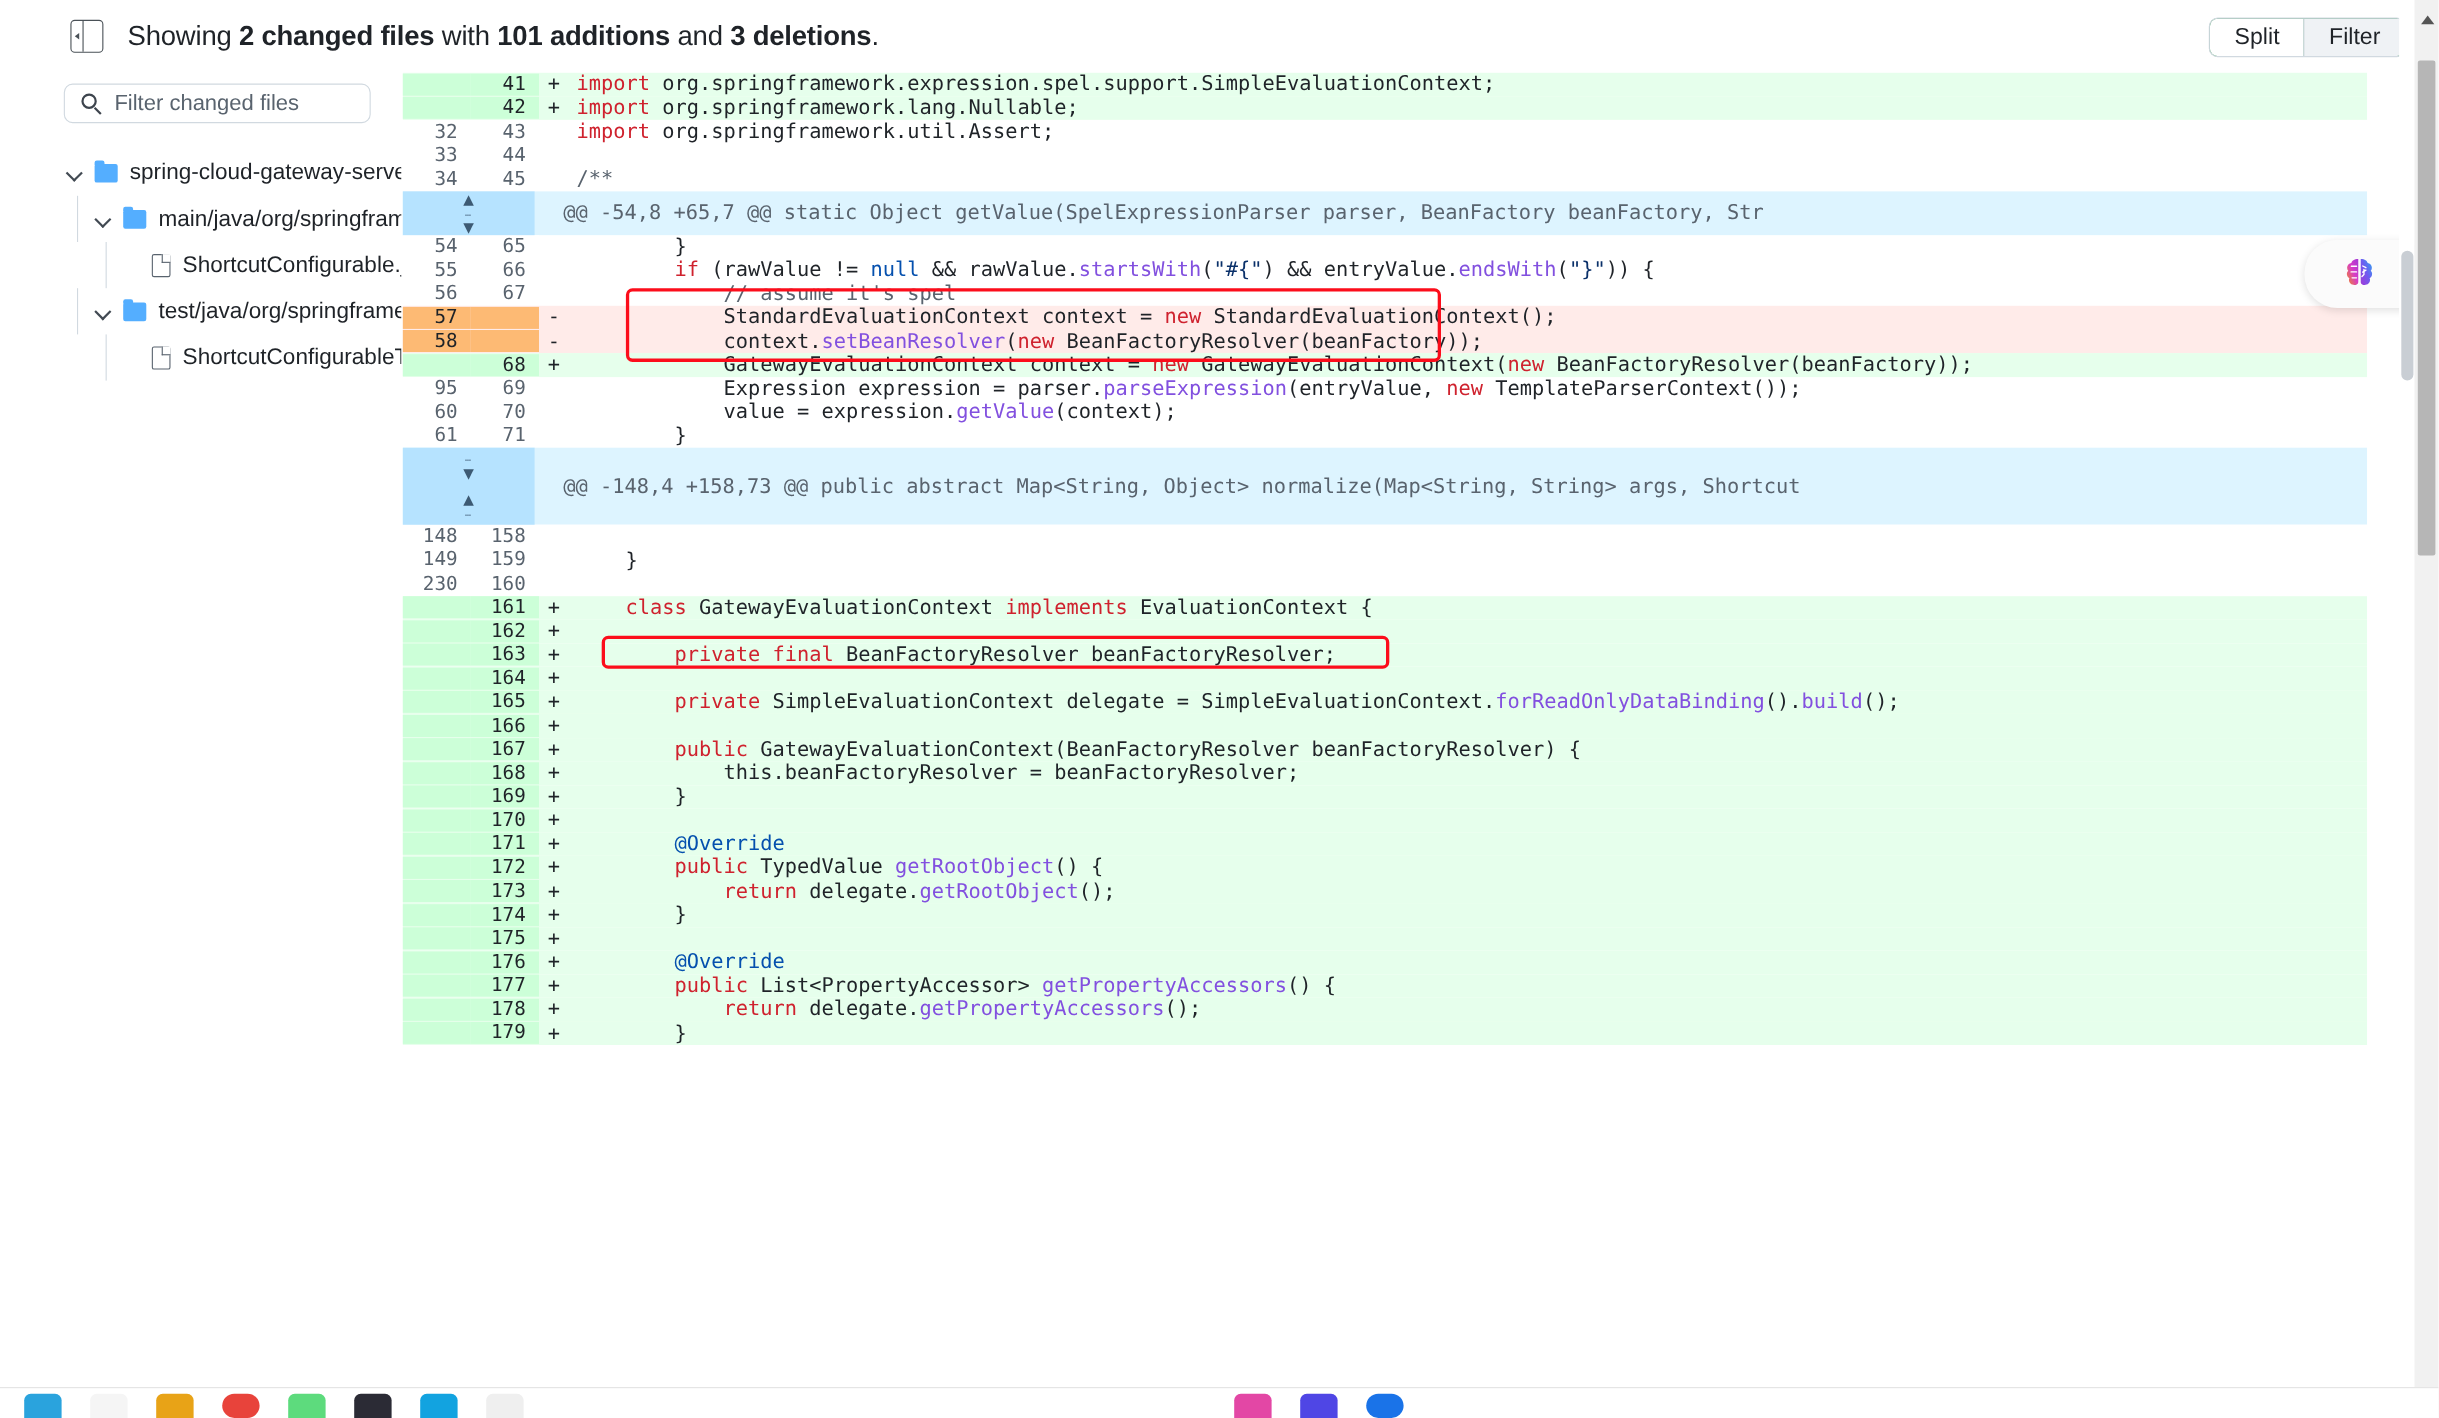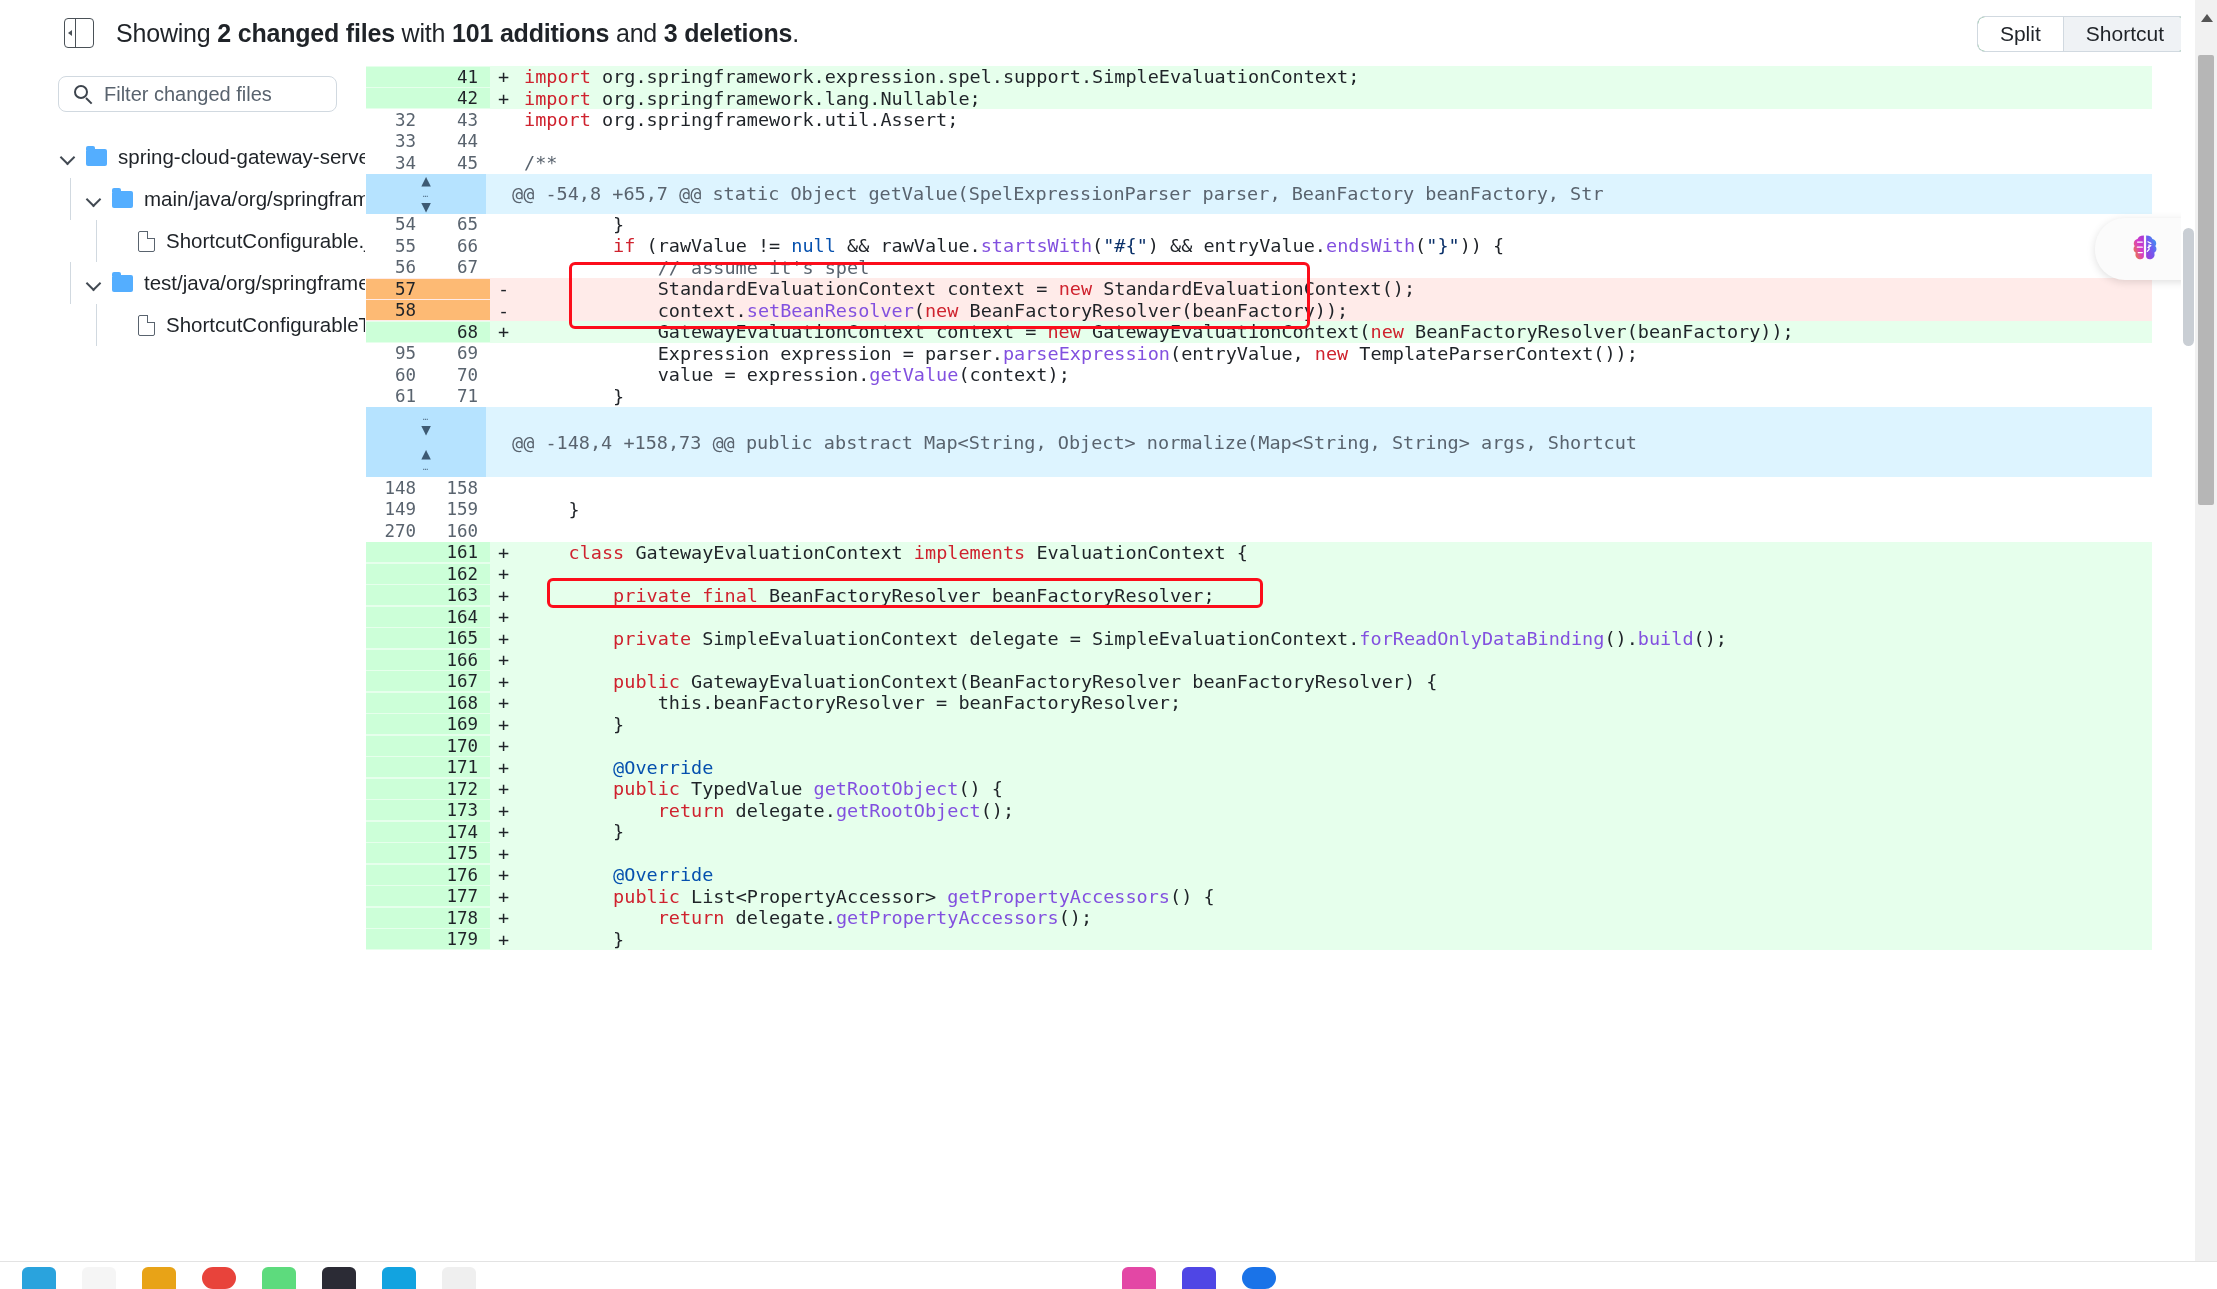--- a/index.html
+++ b/index.html
@@ -206,21 +206,21 @@
     <div class="sidebar-toggle">
       <div class="st-left">
         <div class="st-arrow"></div>
       </div>
     </div>
     <div class="showing-text">
       <span>Showing </span><b>2 changed files</b><span> with </span><b>101 additions</b><span> and </span><b>3 deletions</b><span>.</span>
     </div>
     <div class="view-toggle">
       <div class="vt-split">Split</div>
-      <div class="vt-unified">Shortcut</div>
+      <div class="vt-unified">Filter</div>
     </div>
   </div>
 
   <div class="sidebar">
     <div class="filter-box">
       <div class="magnifier">
         <div class="circ"></div>
           <div class="hnd"></div>
       </div>
       <div class="placeholder">Filter changed files</div>
@@ -276,21 +276,21 @@
       <div class="row r-ctx"><div class="gut-wrap"><div class="gut">56</div><div class="gut">67</div></div><div class="sign"></div><div class="code"><span class="cmt">            // assume it's spel</span></div></div>
       <div class="row r-del"><div class="gut-wrap"><div class="gut">57</div><div class="gut"></div></div><div class="sign">-</div><div class="code"><span>            StandardEvaluationContext context = </span><span class="kw">new</span><span> StandardEvaluationContext();</span></div></div>
       <div class="row r-del"><div class="gut-wrap"><div class="gut">58</div><div class="gut"></div></div><div class="sign">-</div><div class="code"><span>            context.</span><span class="fn">setBeanResolver</span><span>(</span><span class="kw">new</span><span> BeanFactoryResolver(beanFactory));</span></div></div>
       <div class="row r-add"><div class="gut-wrap"><div class="gut"></div><div class="gut">68</div></div><div class="sign">+</div><div class="code"><span>            GatewayEvaluationContext context = </span><span class="kw">new</span><span> GatewayEvaluationContext(</span><span class="kw">new</span><span> BeanFactoryResolver(beanFactory));</span></div></div>
       <div class="row r-ctx"><div class="gut-wrap"><div class="gut">95</div><div class="gut">69</div></div><div class="sign"></div><div class="code"><span>            Expression expression = parser.</span><span class="fn">parseExpression</span><span>(entryValue, </span><span class="kw">new</span><span> TemplateParserContext());</span></div></div>
       <div class="row r-ctx"><div class="gut-wrap"><div class="gut">60</div><div class="gut">70</div></div><div class="sign"></div><div class="code"><span>            value = expression.</span><span class="fn">getValue</span><span>(context);</span></div></div>
       <div class="row r-ctx"><div class="gut-wrap"><div class="gut">61</div><div class="gut">71</div></div><div class="sign"></div><div class="code"><span>        }</span></div></div>
       <div class="row hunk hunk2" style="height: 70px;"><div class="gut-exp" style="font-size: 12px;"><span class="dots">…</span><span class="arw">▼</span><span style="height:8px"></span><span class="arw">▲</span><span class="dots">…</span></div><div class="code">@@ -148,4 +158,73 @@ public abstract Map&lt;String, Object&gt; normalize(Map&lt;String, String&gt; args, Shortcut</div></div>
       <div class="row r-ctx"><div class="gut-wrap"><div class="gut">148</div><div class="gut">158</div></div><div class="sign"></div><div class="code"><span></span></div></div>
       <div class="row r-ctx"><div class="gut-wrap"><div class="gut">149</div><div class="gut">159</div></div><div class="sign"></div><div class="code"><span>    }</span></div></div>
-      <div class="row r-ctx"><div class="gut-wrap"><div class="gut">270</div><div class="gut">160</div></div><div class="sign"></div><div class="code"><span></span></div></div>
+      <div class="row r-ctx"><div class="gut-wrap"><div class="gut">230</div><div class="gut">160</div></div><div class="sign"></div><div class="code"><span></span></div></div>
       <div class="row r-add"><div class="gut-wrap"><div class="gut"></div><div class="gut">161</div></div><div class="sign">+</div><div class="code"><span>    </span><span class="kw">class</span><span> GatewayEvaluationContext </span><span class="kw">implements</span><span> EvaluationContext {</span></div></div>
       <div class="row r-add"><div class="gut-wrap"><div class="gut"></div><div class="gut">162</div></div><div class="sign">+</div><div class="code"><span></span></div></div>
       <div class="row r-add"><div class="gut-wrap"><div class="gut"></div><div class="gut">163</div></div><div class="sign">+</div><div class="code"><span>        </span><span class="kw">private final</span><span> BeanFactoryResolver beanFactoryResolver;</span></div></div>
       <div class="row r-add"><div class="gut-wrap"><div class="gut"></div><div class="gut">164</div></div><div class="sign">+</div><div class="code"><span></span></div></div>
       <div class="row r-add"><div class="gut-wrap"><div class="gut"></div><div class="gut">165</div></div><div class="sign">+</div><div class="code"><span>        </span><span class="kw">private</span><span> SimpleEvaluationContext delegate = SimpleEvaluationContext.</span><span class="fn">forReadOnlyDataBinding</span><span>().</span><span class="fn">build</span><span>();</span></div></div>
       <div class="row r-add"><div class="gut-wrap"><div class="gut"></div><div class="gut">166</div></div><div class="sign">+</div><div class="code"><span></span></div></div>
       <div class="row r-add"><div class="gut-wrap"><div class="gut"></div><div class="gut">167</div></div><div class="sign">+</div><div class="code"><span>        </span><span class="kw">public</span><span> GatewayEvaluationContext(BeanFactoryResolver beanFactoryResolver) {</span></div></div>
       <div class="row r-add"><div class="gut-wrap"><div class="gut"></div><div class="gut">168</div></div><div class="sign">+</div><div class="code"><span>            this.beanFactoryResolver = beanFactoryResolver;</span></div></div>
       <div class="row r-add"><div class="gut-wrap"><div class="gut"></div><div class="gut">169</div></div><div class="sign">+</div><div class="code"><span>        }</span></div></div>
       <div class="row r-add"><div class="gut-wrap"><div class="gut"></div><div class="gut">170</div></div><div class="sign">+</div><div class="code"><span></span></div></div>

